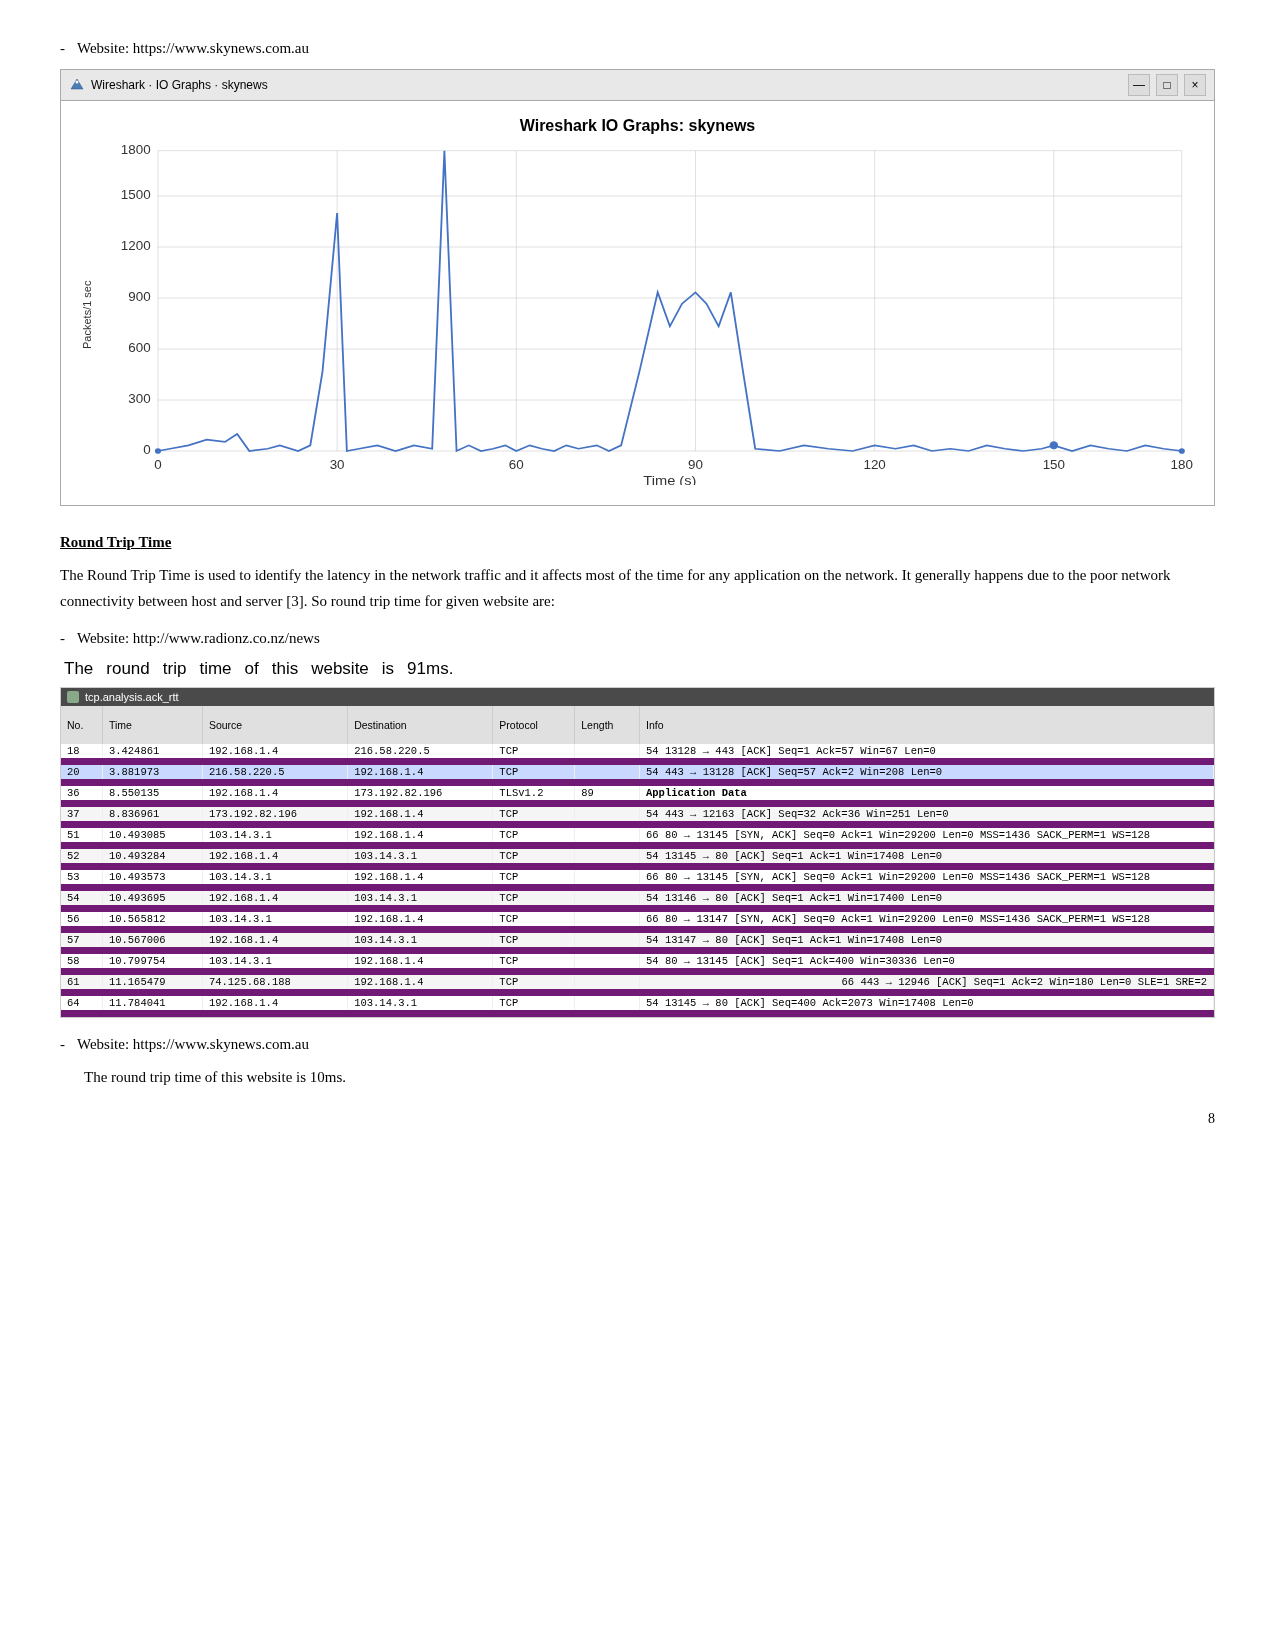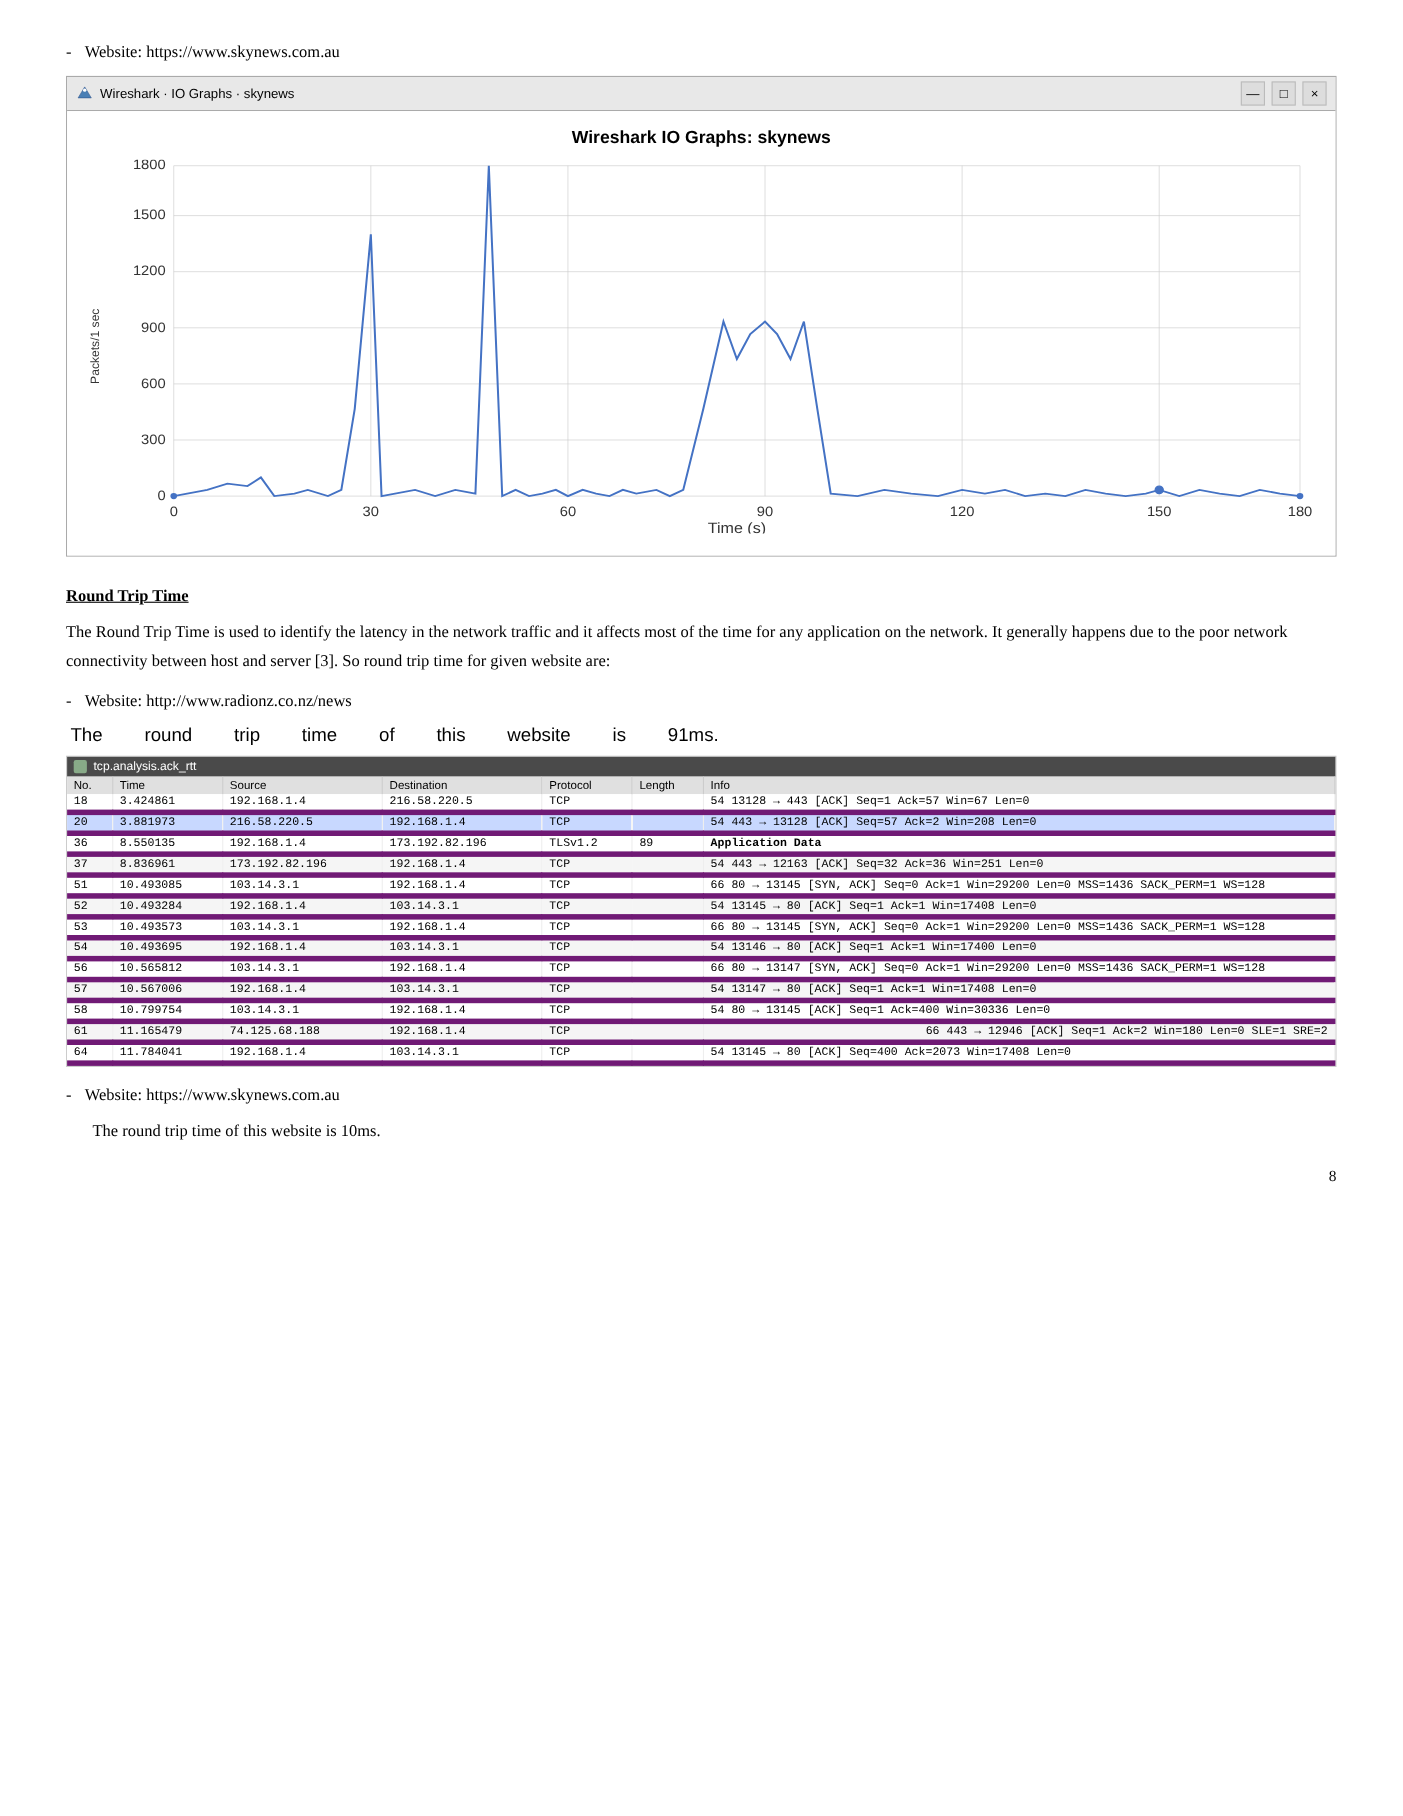--- a/index.html
+++ b/index.html
@@ -108,21 +108,21 @@
 
     .body-text {
       font-size: 15px;
       line-height: 1.7;
       margin-bottom: 16px;
     }
 
     
     .table-row-header {
       display: flex;
-      gap: 38px;
+      gap: 13px;
       font-size: 17px;
       font-family: Arial, sans-serif;
       margin-bottom: 8px;
       font-weight: normal;
       padding-left: 4px;
     }
     .table-row-header span {
       font-size: 17px;
     }
 
@@ -145,29 +145,29 @@
     }
     table.packet-table {
       width: 100%;
       border-collapse: collapse;
       font-size: 10.5px;
     }
     table.packet-table thead tr {
       background: #e0e0e0;
     }
     table.packet-table thead th {
-      padding: 2px 6px;
+      padding: 13px 6px;
       border-right: 1px solid #ccc;
       font-weight: normal;
       text-align: left;
       font-family: Arial, sans-serif;
       font-size: 10.5px;
     }
     table.packet-table tbody tr {
-      border-bottom: 5px solid #701a75;
+      border-bottom: 7px solid #701a75;
     }
     table.packet-table tbody tr:nth-child(odd) {
       background: #fff;
     }
     table.packet-table tbody tr:nth-child(even) {
       background: #f5f5f5;
     }
     table.packet-table tbody tr.highlighted {
       background: #c8d8ff;
     }

